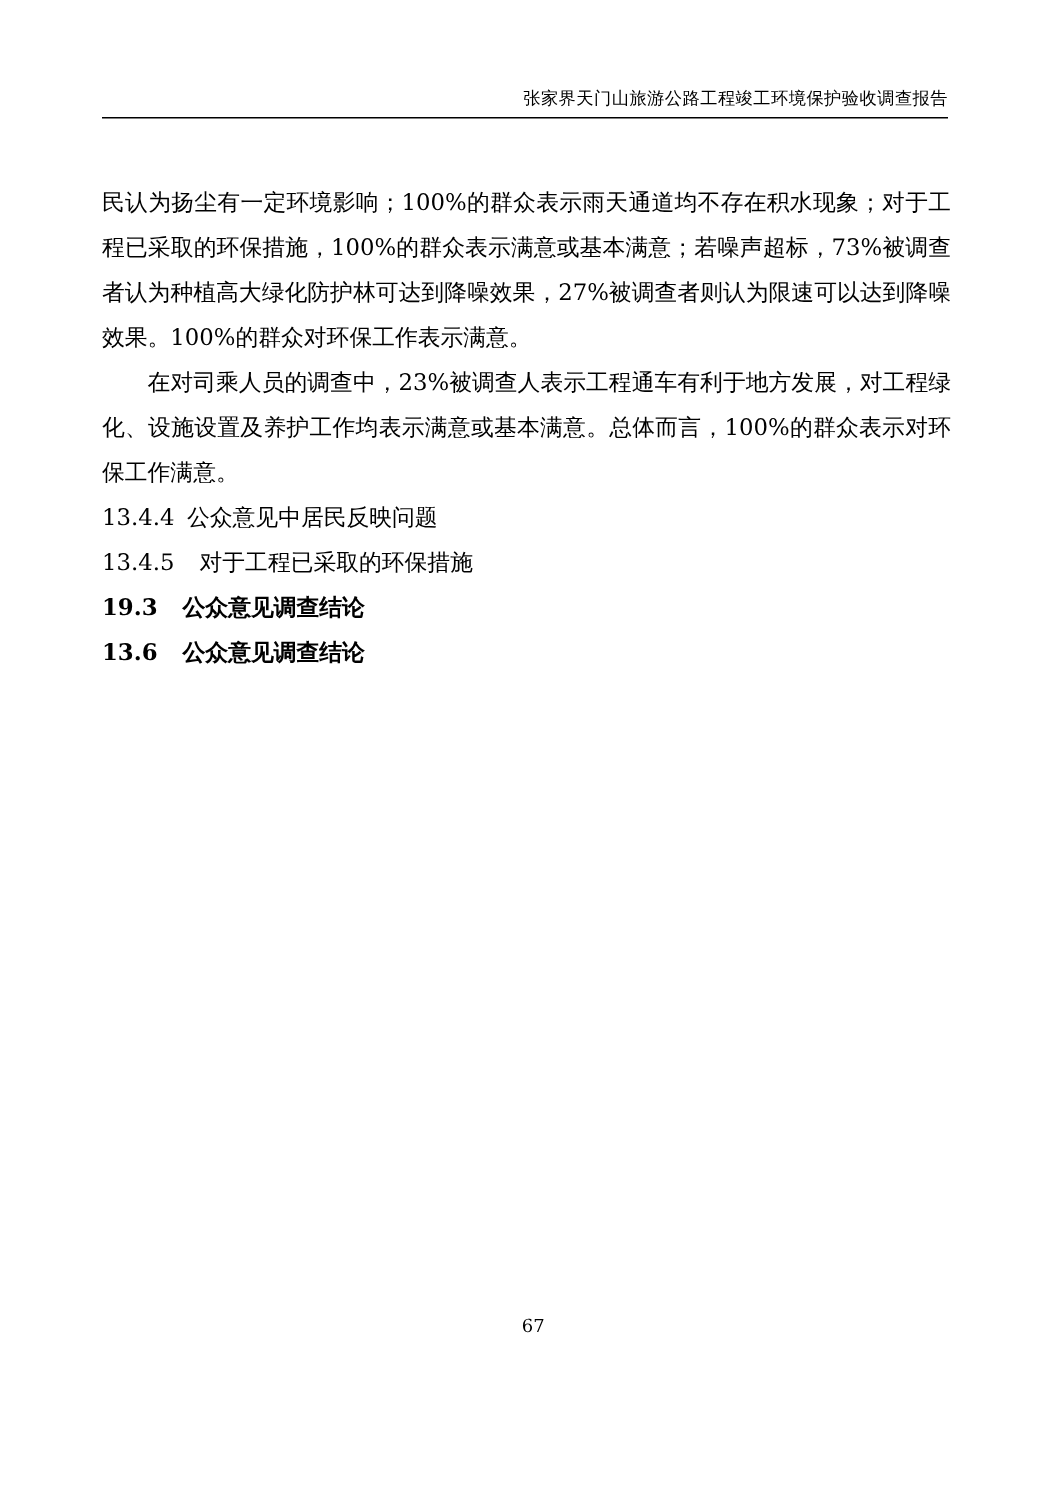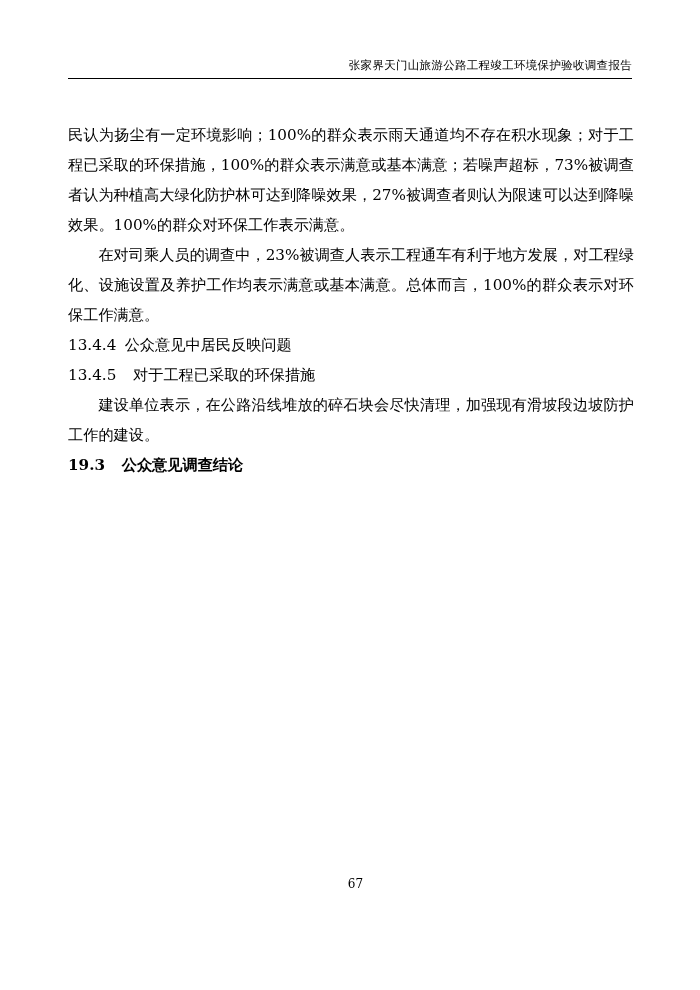--- a/index.html
+++ b/index.html
@@ -104,26 +104,28 @@
 
     <h2>
       <span class="sect-num">13.4.4</span><span class="sp"></span><span class="sect-title">公众意见中居民反映问题</span>
     </h2>
 
 
     <h2>
       <span class="sect-num">13.4.5</span><span class="sp"></span><span class="sp"></span><span class="sect-title">对于工程已采取的环保措施</span>
     </h2>
 
-    <p class="indent">建设单位表示，在公路沿线堆放的碎石块会尽快清理，加强现有滑坡段边坡防护工作的建设。</p>
 
     <h2 class="bold">
       <span class="sect-num">19.3</span><span class="sp"></span><span class="sp"></span><span class="sect-title">公众意见调查结论</span>
     </h2>
 
 
+    <h2 class="bold">
+      <span class="sect-num">13.6</span><span class="sp"></span><span class="sp"></span><span class="sect-title">公众意见调查结论</span>
+    </h2>
 
 
   </div>
 
   <div class="footer-page">67</div>
 
 </div>
 
 </body></html>

